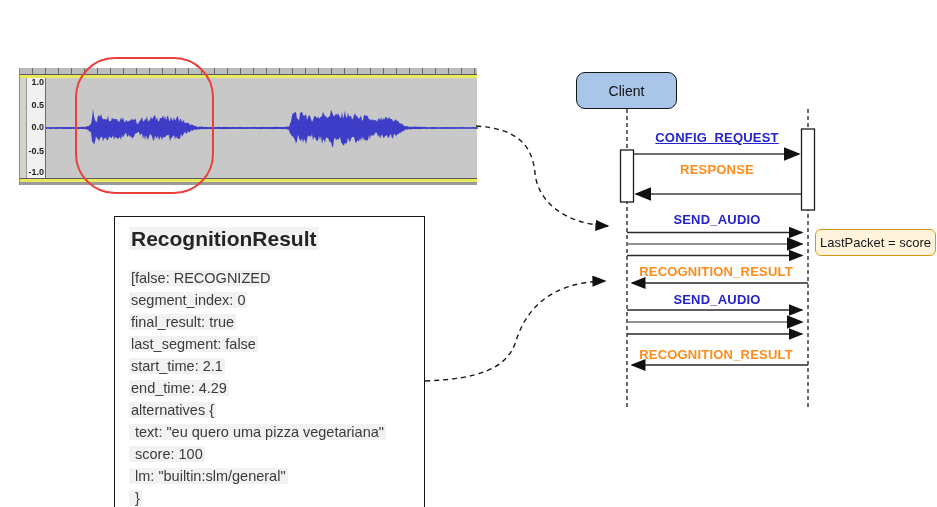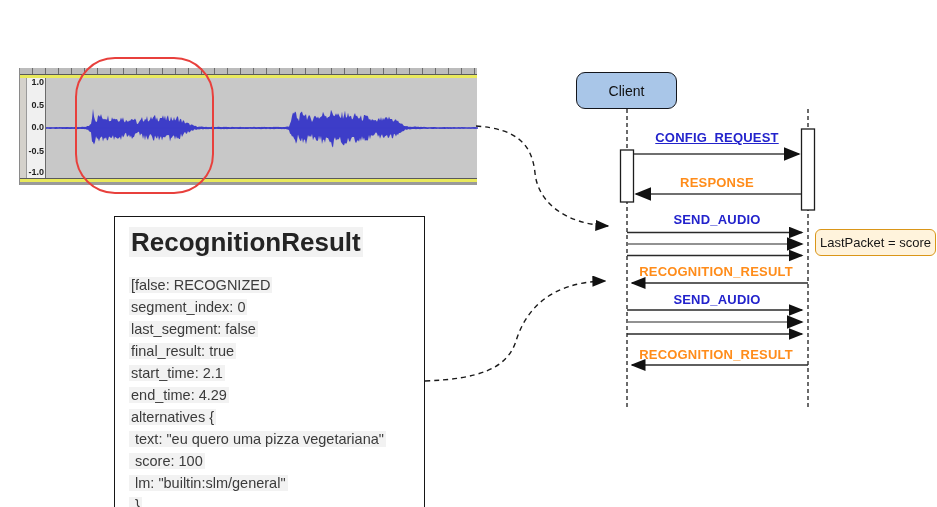--- a/index.html
+++ b/index.html
@@ -21,38 +21,38 @@
   .wf-area svg{position:absolute;left:0;top:0;}
   .wf-bottom{height:3px;background:#9a9a9a;}
 
   .red-highlight{position:absolute;left:75px;top:16px;width:135px;height:133px;
                  border:2.5px solid #e8403c;border-radius:40px;}
 
   
   .rr-box{position:absolute;left:114px;top:175px;width:311px;height:330px;
           background:#fff;border:1.5px solid #161616;box-sizing:border-box;
           padding:8px 14px;}
-  .rr-title{font-size:26px;font-weight:bold;color:#242424;margin:2px 0 16px 0;}
+  .rr-title{font-size:21px;font-weight:bold;color:#242424;margin:2px 0 16px 0;}
   .rr-title span,.rr-line span{background:#f2f2f2;padding:0 2px;}
   .rr-line{font-size:14.5px;line-height:22px;color:#3b3b3b;white-space:pre;}
 
   
   .actor{position:absolute;width:101px;height:37px;background:#a9c6e8;
          border:1.5px solid #14161c;border-radius:9px;box-sizing:border-box;
          display:flex;align-items:center;justify-content:center;
          font-size:14px;color:#101010;}
   .actor-client{left:576px;top:31px;}
   .actor-asr{left:757px;top:31px;}
 
   .msg-label{position:absolute;transform:translateX(-50%);
              font-size:13px;font-weight:bold;letter-spacing:.2px;white-space:nowrap;}
   .msg-blue{color:#2323cc;}
   .msg-orange{color:#ff8c1a;}
   .m1{left:717px;top:89px;text-decoration:underline;}
-  .m2{left:717px;top:134px;}
+  .m2{left:717px;top:121px;}
   .m3{left:717px;top:171px;}
   .m4{left:716px;top:223px;}
   .m5{left:717px;top:251px;}
   .m6{left:716px;top:306px;}
 
   .note{position:absolute;left:815px;top:188px;width:121px;height:27px;
         background:#fff3dc;border:1.6px solid #da9618;border-radius:6px;
         box-sizing:border-box;display:flex;align-items:center;justify-content:center;
         font-size:13px;color:#161616;white-space:nowrap;}
 
@@ -87,22 +87,22 @@
     <div class="wf-yellow"></div>
     <div class="wf-bottom"></div>
   </div>
 
   <div class="red-highlight"></div>
 
   <div class="rr-box">
     <div class="rr-title"><span>RecognitionResult</span></div>
     <div class="rr-line"><span>[false: RECOGNIZED</span></div>
     <div class="rr-line"><span>segment_index: 0</span></div>
+    <div class="rr-line"><span>final_result: true</span></div>
     <div class="rr-line"><span>last_segment: false</span></div>
-    <div class="rr-line"><span>final_result: true</span></div>
     <div class="rr-line"><span>start_time: 2.1</span></div>
     <div class="rr-line"><span>end_time: 4.29</span></div>
     <div class="rr-line"><span>alternatives {</span></div>
     <div class="rr-line"><span> text: "eu quero uma pizza vegetariana"</span></div>
     <div class="rr-line"><span> score: 100</span></div>
     <div class="rr-line"><span> lm: "builtin:slm/general"</span></div>
     <div class="rr-line"><span> }</span></div>
     <div class="rr-line"><span>]</span></div>
   </div>
 

